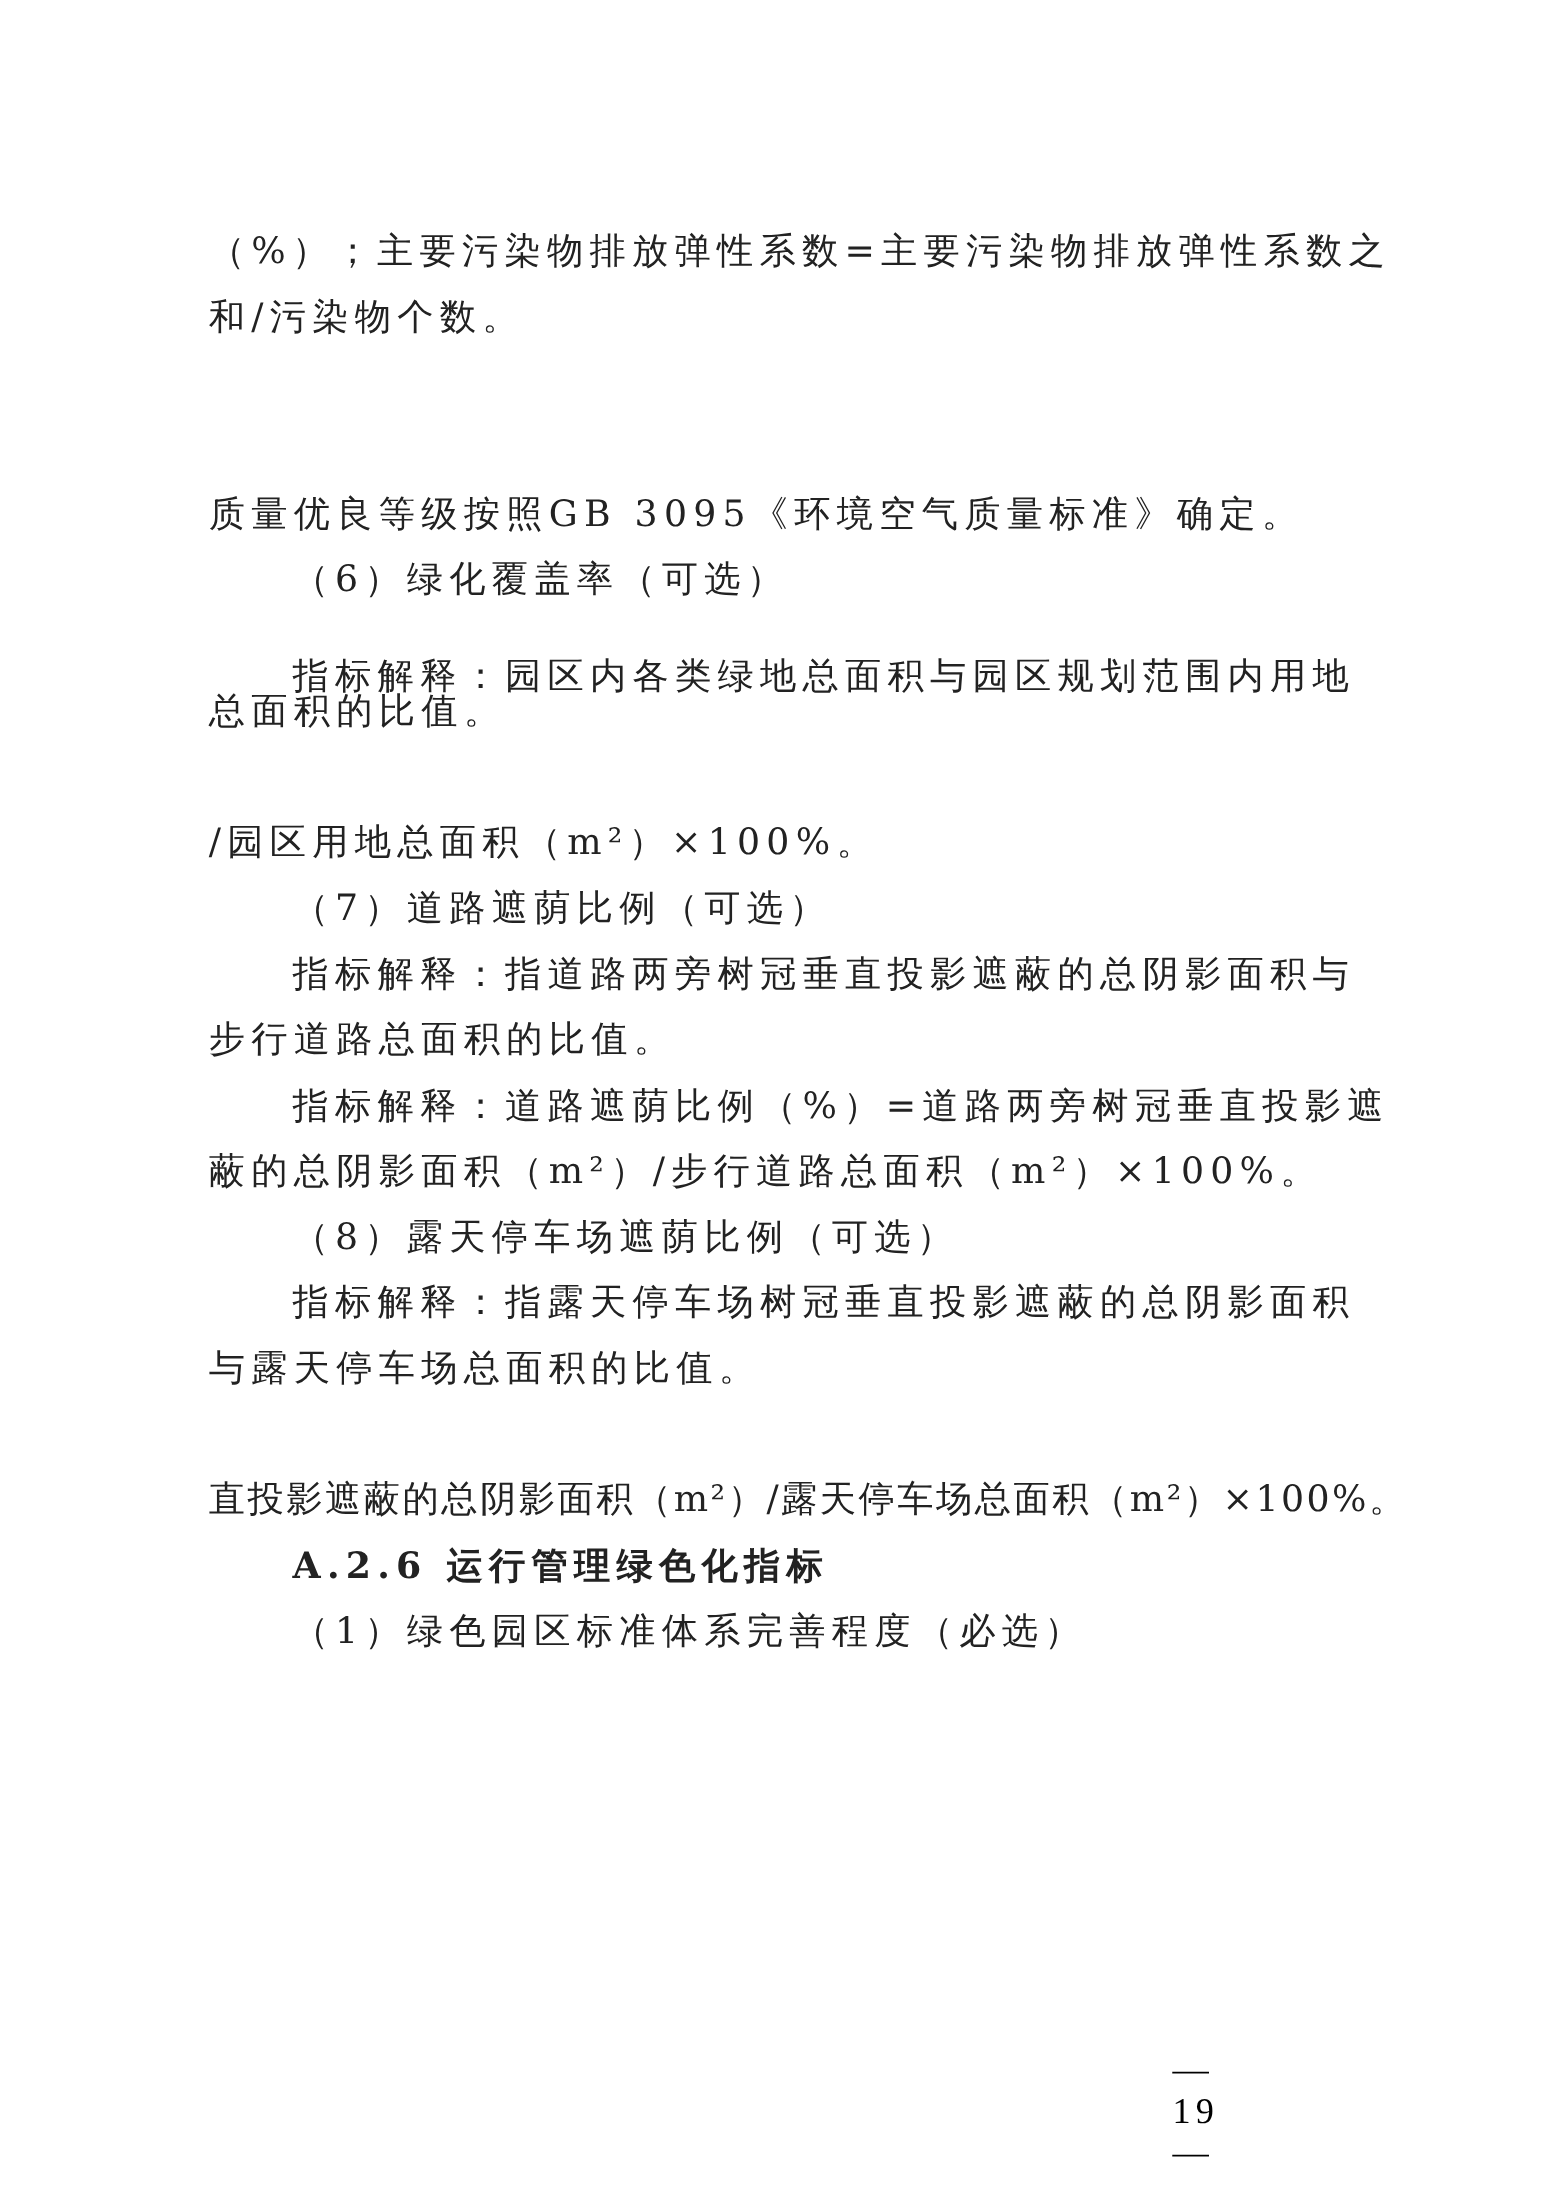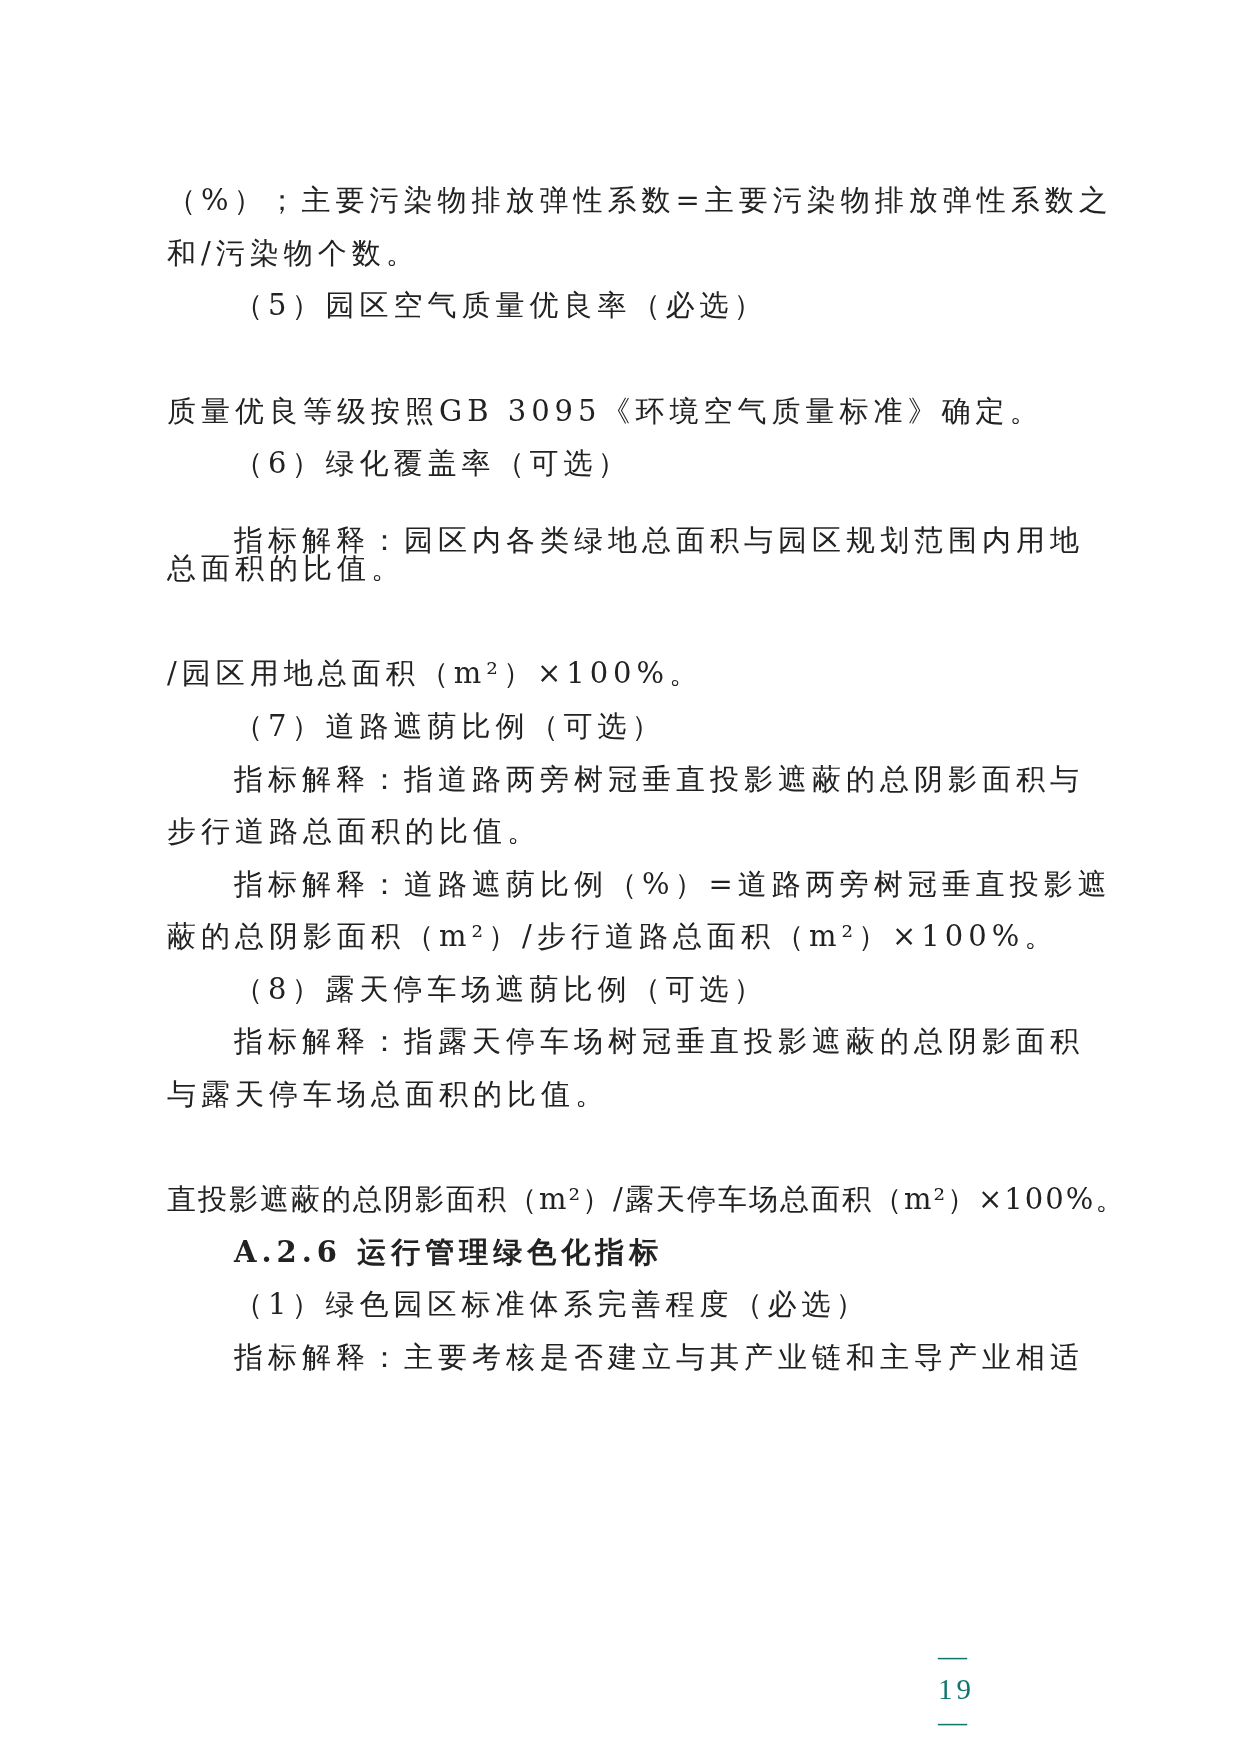--- a/index.html
+++ b/index.html
@@ -17,43 +17,41 @@
       line-height: 40px;
     }
     .indent { left: 234px; }
     .heading { left: 234px; font-weight: bold; }
     .pagenum {
       position: absolute;
       left: 938px;
       top: 1640px;
       font-family: "Liberation Serif", "DejaVu Serif", serif;
       font-size: 29px;
-      color: #0f766e;
+      color: #000000;
       letter-spacing: 4px;
     }
   </style>
 </head>
 <body>
 
 <div class="page">
   <div class="line" style="top:180px">（%）；主要污染物排放弹性系数=主要污染物排放弹性系数之</div>
   <div class="line" style="top:233px">和/污染物个数。</div>
-  <div class="line indent" style="top:285px">（5）园区空气质量优良率（必选）</div>
   <div class="line" style="top:391px">质量优良等级按照GB 3095《环境空气质量标准》确定。</div>
   <div class="line indent" style="top:443px">（6）绿化覆盖率（可选）</div>
   <div class="line indent" style="top:520px">指标解释：园区内各类绿地总面积与园区规划范围内用地</div>
   <div class="line" style="top:548px">总面积的比值。</div>
   <div class="line" style="top:653px">/园区用地总面积（m²）×100%。</div>
   <div class="line indent" style="top:706px">（7）道路遮荫比例（可选）</div>
   <div class="line indent" style="top:759px">指标解释：指道路两旁树冠垂直投影遮蔽的总阴影面积与</div>
   <div class="line" style="top:811px">步行道路总面积的比值。</div>
   <div class="line indent" style="top:864px">指标解释：道路遮荫比例（%）=道路两旁树冠垂直投影遮</div>
   <div class="line" style="top:916px">蔽的总阴影面积（m²）/步行道路总面积（m²）×100%。</div>
   <div class="line indent" style="top:969px">（8）露天停车场遮荫比例（可选）</div>
   <div class="line indent" style="top:1021px">指标解释：指露天停车场树冠垂直投影遮蔽的总阴影面积</div>
   <div class="line" style="top:1074px">与露天停车场总面积的比值。</div>
   <div class="line" style="top:1179px; letter-spacing:2px">直投影遮蔽的总阴影面积（m²）/露天停车场总面积（m²）×100%。</div>
   <div class="line heading" style="top:1232px">A.2.6 运行管理绿色化指标</div>
   <div class="line indent" style="top:1284px">（1）绿色园区标准体系完善程度（必选）</div>
-  <div class="line indent" style="top:1337px">指标解释：主要考核是否建立与其产业链和主导产业相适</div>
 
   <div class="pagenum">— 19 —</div>
 </div>
 
 </body></html>

